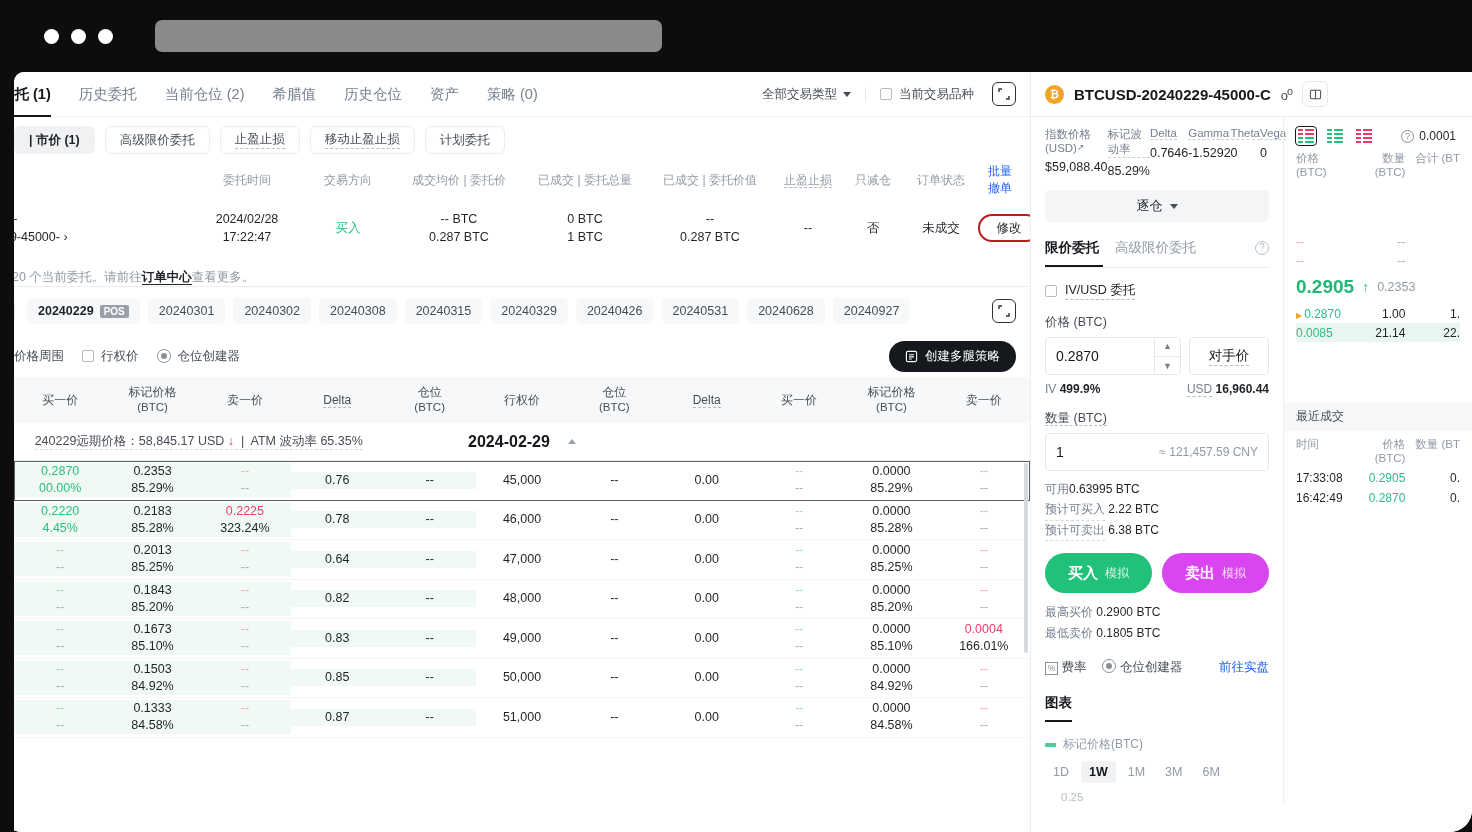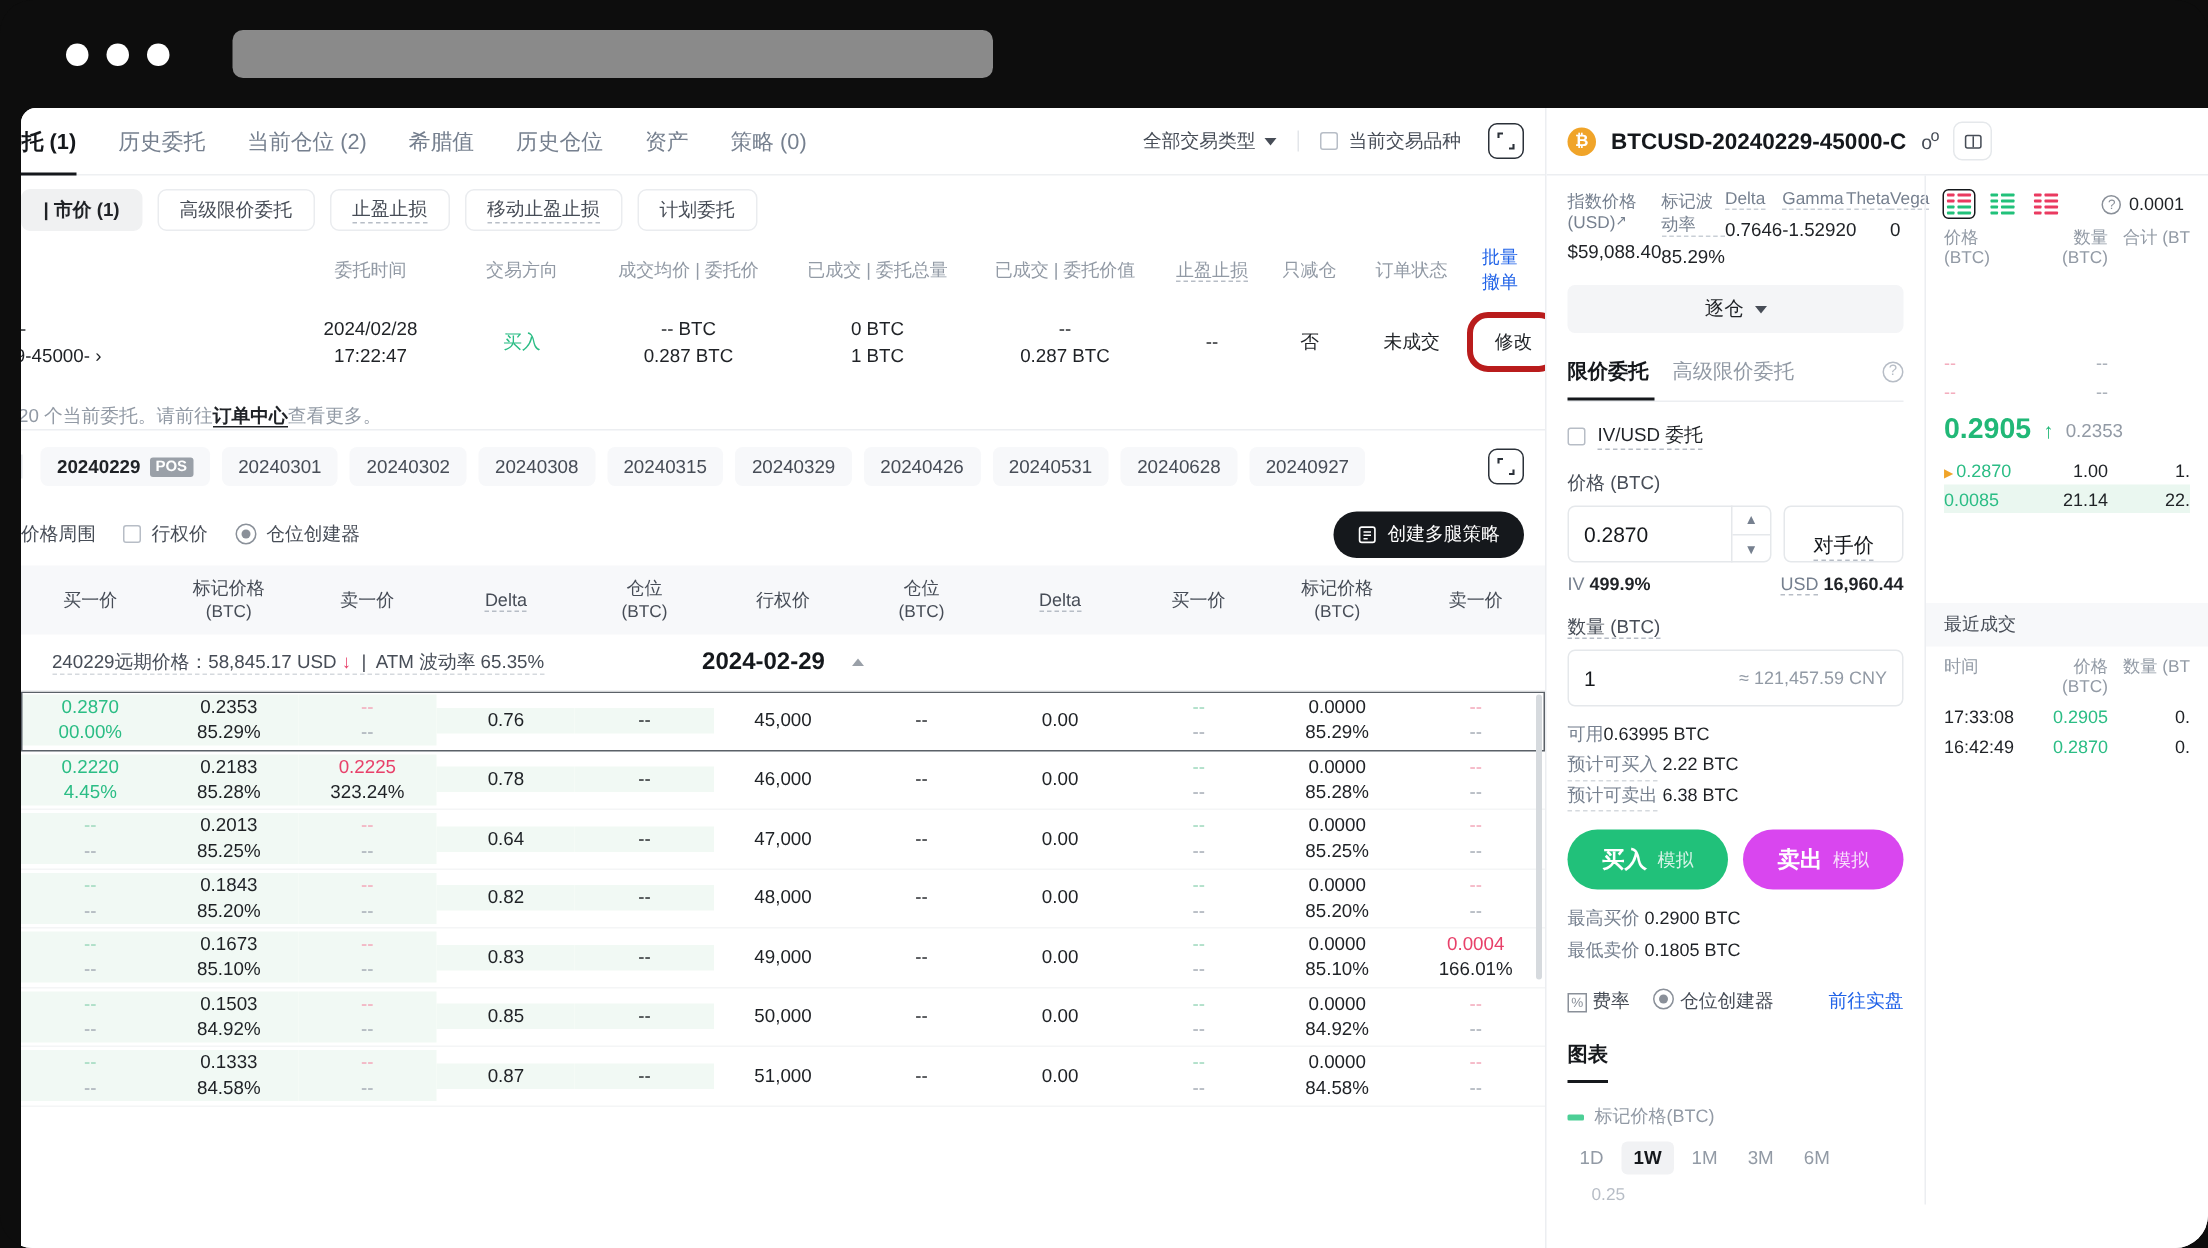--- a/index.html
+++ b/index.html
@@ -85,21 +85,21 @@
   .ord-head > div { text-align: center; }
   .ord-head > div:first-child { text-align: left; padding-left: 0; margin-left: -14px;}
   .ord-head .lastcol { text-align: right; padding-right: 18px; color: #2163e8; cursor: pointer; }
   .ord-row { height: 62px; font-size: 12.5px; color: #1f2226; }
   .ord-row > div { text-align: center; }
   .ord-row .c-sym { text-align: left; line-height: 1.45; margin-left: -18px; color:#1f2226; }
   .ord-row .c-time { color: #1f2226; line-height: 1.45; }
   .buy-green { color: #2bbd85; }
   .two { line-height: 1.45; }
   .btn-sm {
-    height: 40px; min-width: 62px; padding: 5px 14px; border-radius: 14px; border: 4px solid #b91c1c;
+    height: 28px; min-width: 62px; padding: 5px 14px; border-radius: 14px; border: 2px solid #b91c1c;
     display: inline-flex; align-items: center; justify-content: center;
     font-size: 12.5px; color: #1f2226; cursor: pointer; background: #fff;
   }
   .actions { display: flex; gap: 10px; justify-content: flex-end; padding-right: 14px; }
   .ord-note { font-size: 12.5px; color: #929aa5; padding: 10px 0 0 0; margin-left: -18px;}
   .ord-note b { color: #1f2226; border-bottom: 1px solid #1f2226; font-weight: bold; }
 
   
   .chain { flex: 1; display: flex; flex-direction: column; min-height: 0; }
   .expiry-row { display: flex; align-items: center; height: 48px; gap: 8px; }
@@ -199,21 +199,21 @@
   .inp-row { display: flex; gap: 8px; margin-top: 6px; }
   .inp {
     flex: 1; height: 38px; border: 1px solid #e5e8eb; border-radius: 5px;
     display: flex; align-items: center; padding: 0 10px; font-size: 14px; color: #15181c;
   }
   .spin { width: 26px; border-left: 1px solid #e5e8eb; height: 38px; display: flex; flex-direction: column; margin-left: auto; margin-right: -10px; }
   .spin div { flex: 1; display: flex; align-items: center; justify-content: center; color: #76808f; font-size: 9px; cursor: pointer;}
   .spin div:first-child { border-bottom: 1px solid #e5e8eb; }
   .opp-btn {
     width: 80px; height: 38px; border: 1px solid #e5e8eb; border-radius: 5px;
-    display: flex; align-items: flex-end; justify-content: center; font-size: 13.5px; color: #15181c; cursor: pointer;
+    display: flex; align-items: center; justify-content: center; font-size: 13.5px; color: #15181c; cursor: pointer;
   }
   .sub-row { display: flex; justify-content: space-between; font-size: 12px; color: #76808f; margin-top: 7px; }
   .sub-row b { color: #1f2226; font-weight: bold; }
   .inp2 {
     height: 38px; border: 1px solid #e5e8eb; border-radius: 5px; display: flex; align-items: center;
     padding: 0 10px; margin-top: 6px; font-size: 14px; color: #15181c;
   }
   .inp2 .cny { margin-left: auto; font-size: 12px; color: #929aa5; }
   .avail { font-size: 12px; color: #76808f; margin-top: 9px; line-height: 1.65; }
   .avail b { color: #1f2226; font-weight: normal; }

